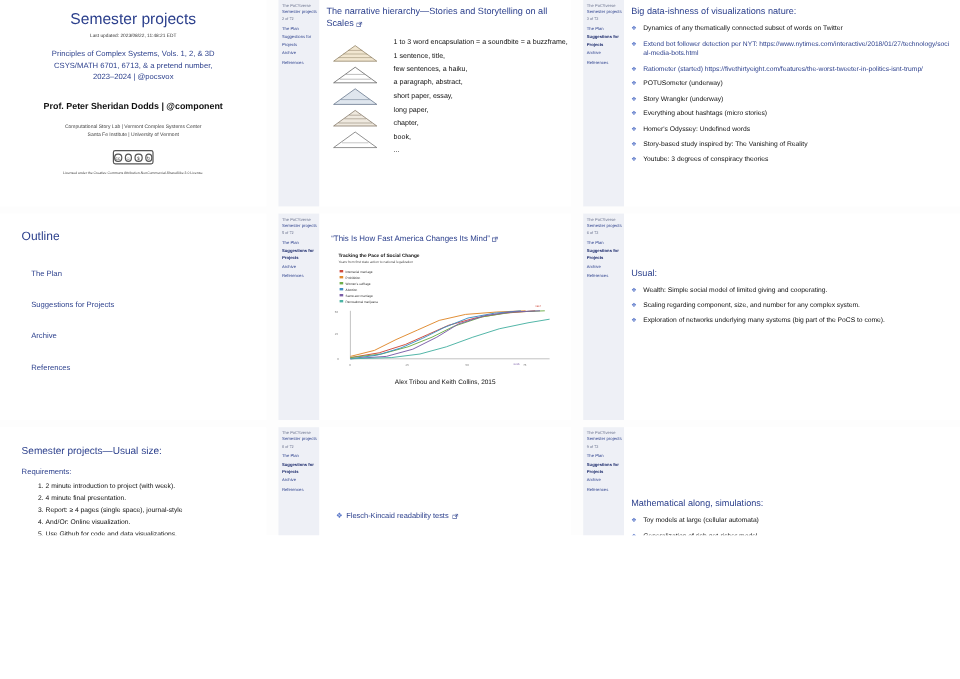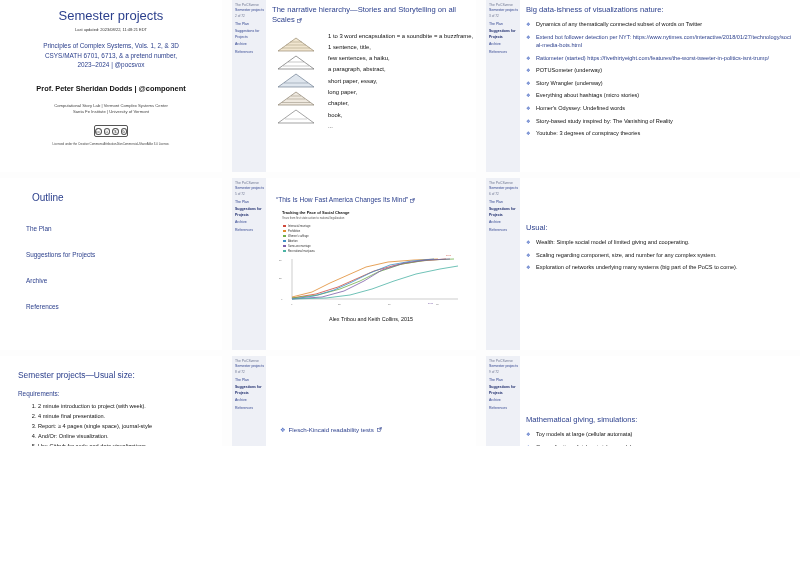--- a/index.html
+++ b/index.html
@@ -114,21 +114,21 @@
   }
   .bullets li .bul {
     position: absolute; left: 0; top: 1px;
     color: #5b78c9; font-size: 5px;
   }
   .url { color: #2b3f8c; word-break: break-all; }
 
   
   #slide-outline { left: 0; top: 178px; width: 222px; height: 172px; }
   .outline-title {
-    color: #2b3f8c; font-size: 10px; margin: 14px 0 0 32px;
+    color: #2b3f8c; font-size: 10px; margin: 14px 0 0 18px;
   }
   .outline-items { margin: 22px 0 0 26px; }
   .outline-items div {
     color: #2b3f8c; font-size: 6.4px; margin-bottom: 19px;
   }
 
   
   #slide-chart { left: 232px; top: 178px; width: 244px; height: 172px; }
   .chart-head { color: #2b3f8c; font-size: 6.6px; margin: 14px 0 4px 4px; }
   .chart-box {
@@ -472,21 +472,21 @@
     <div class="nav">
       <span class="nav-head">The PoCSverse</span>
       <span class="nav-title">Semester projects</span>
       <span class="nav-count">9 of 72</span>
       <span class="nav-item">The Plan</span>
       <span class="nav-item bold">Suggestions for Projects</span>
       <span class="nav-item">Archive</span>
       <span class="nav-item">References</span>
     </div>
     <div class="body-area" style="padding-top:58px;">
-      <div class="slide-h">Mathematical giving, simulations:</div>
+      <div class="slide-h">Mathematical along, simulations:</div>
       <ul class="bullets">
         <li><span class="bul">❖</span><span>Toy models at large (cellular automata)</span></li>
         <li><span class="bul">❖</span><span>Generalization of rich-get-richer model</span></li>
         <li><span class="bul">❖</span><span>Risk: Extreme value problems and rich-get-rich models (floods, finance, earthquakes).</span></li>
         <li><span class="bul">❖</span><span>Big data climate patterns and dynamics</span></li>
         <li><span class="bul">❖</span><span>Teletherm (well developed)</span></li>
         <li><span class="bul">❖</span><span>Wind (under way)</span></li>
       </ul>
     </div>
   </div>

